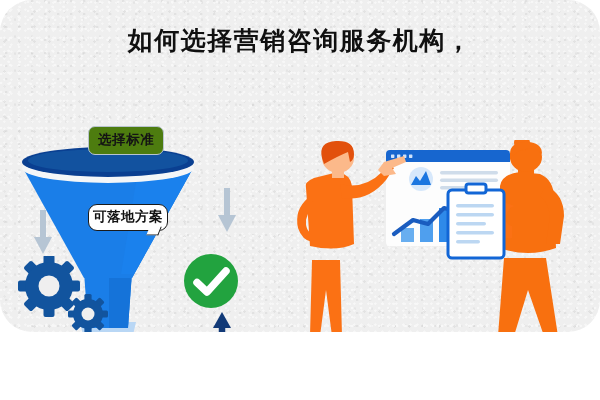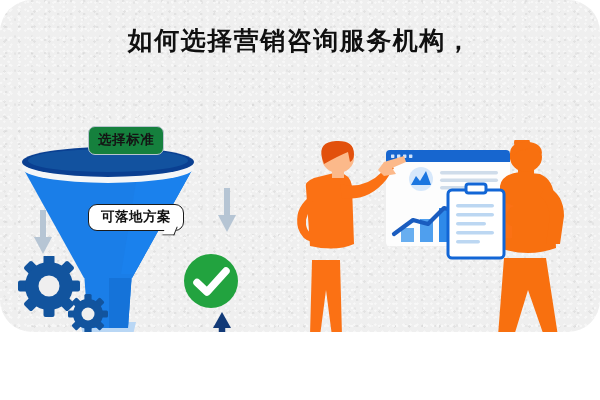--- a/index.html
+++ b/index.html
@@ -48,35 +48,35 @@
     white-space: nowrap;
   }
 
   
   .funnel-scene { position: absolute; left: 0; top: 110px; width: 290px; height: 280px; }
 
   .tag-criteria {
     position: absolute;
     left: 88px; top: 16px;
     padding: 4px 9px 5px;
-    background: #15803d;
+    background: #4d7c0f;
     border: 1.6px solid #b9c4cf;
     border-radius: 7px;
     font-size: 13.5px;
     font-weight: bold;
     color: #141414;
     letter-spacing: .6px;
     z-index: 5;
     white-space: nowrap;
   }
 
   .tag-solution {
     position: absolute;
     left: 88px; top: 94px;
-    padding: 3px 12px 4px;
+    padding: 3px 4px 4px;
     background: #ffffff;
     border: 1.8px solid #1a1a1a;
     border-radius: 9px;
     font-size: 13.5px;
     font-weight: bold;
     color: #111111;
     letter-spacing: .5px;
     z-index: 5;
     white-space: nowrap;
   }

